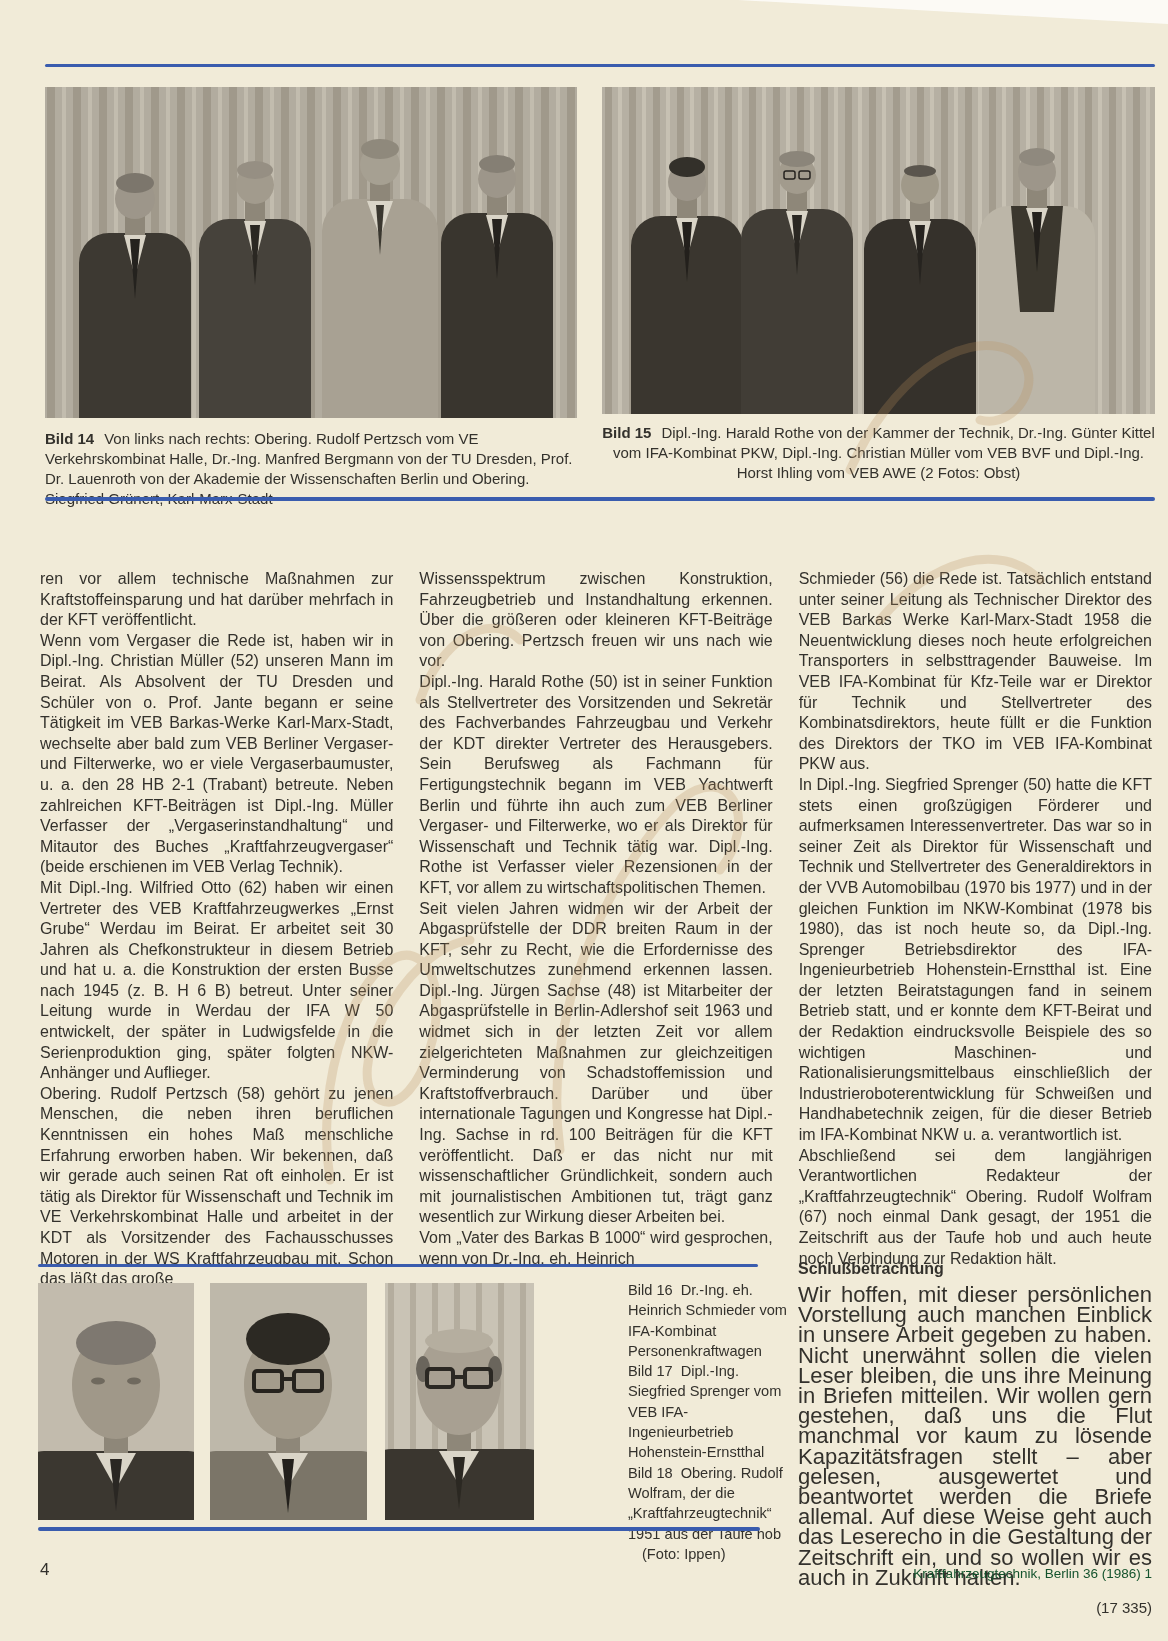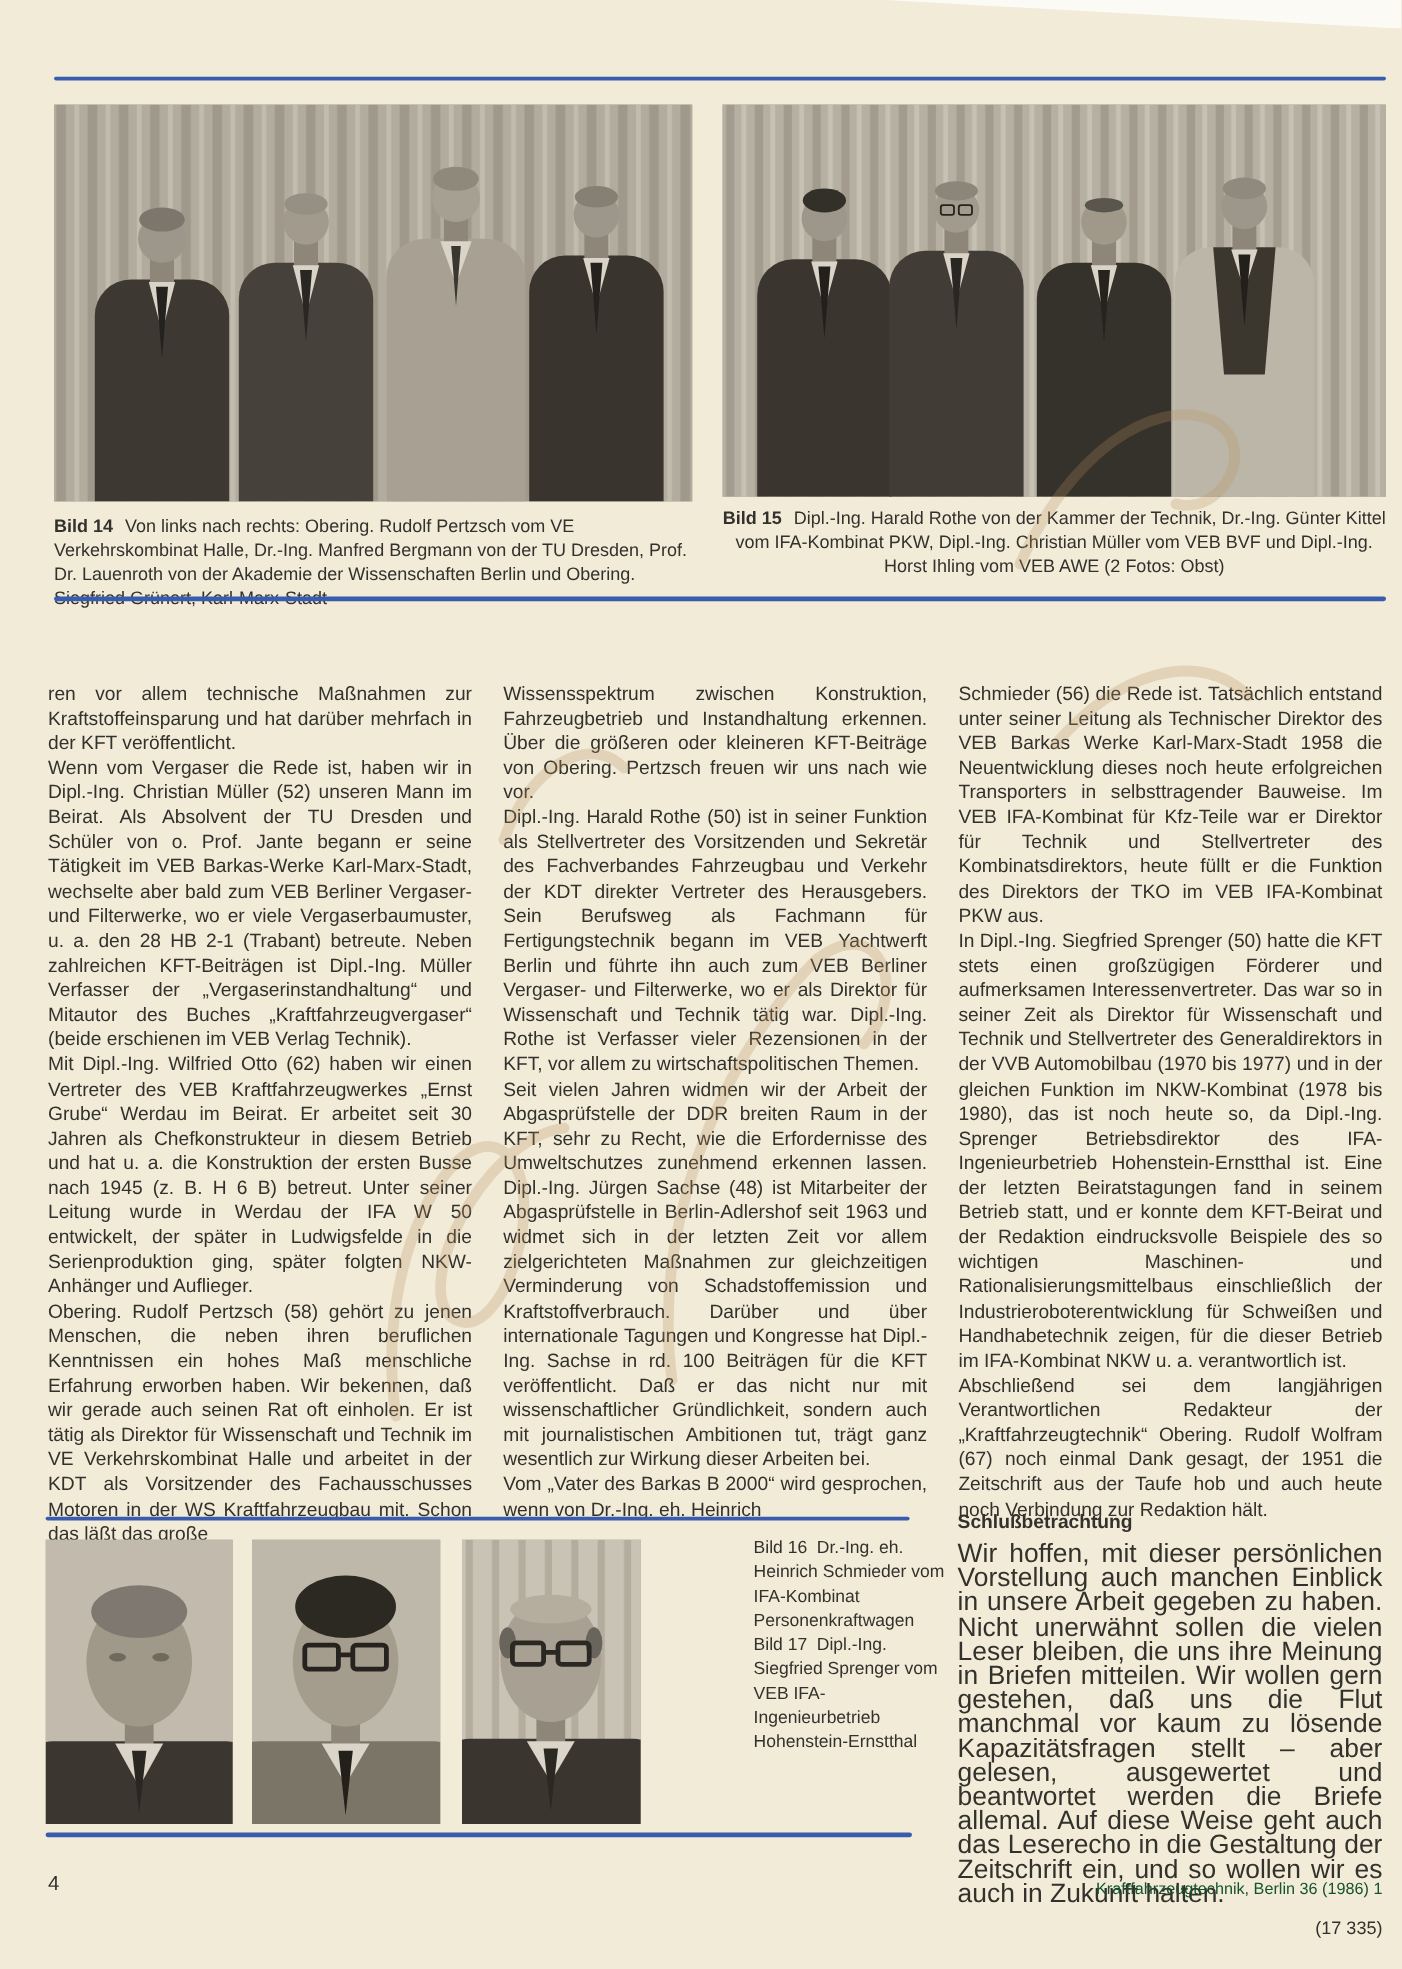--- a/index.html
+++ b/index.html
@@ -161,21 +161,21 @@
   <div class="col">
       <p>ren vor allem technische Maßnahmen zur Kraftstoffeinsparung und hat darüber mehrfach in der KFT veröffentlicht.</p>
       <p>Wenn vom Vergaser die Rede ist, haben wir in Dipl.-Ing. Christian Müller (52) unseren Mann im Beirat. Als Absolvent der TU Dresden und Schüler von o. Prof. Jante begann er seine Tätigkeit im VEB Barkas-Werke Karl-Marx-Stadt, wechselte aber bald zum VEB Berliner Vergaser- und Filterwerke, wo er viele Vergaserbaumuster, u. a. den 28 HB 2-1 (Trabant) betreute. Neben zahlreichen KFT-Beiträgen ist Dipl.-Ing. Müller Verfasser der „Vergaserinstandhaltung“ und Mitautor des Buches „Kraftfahrzeugvergaser“ (beide erschienen im VEB Verlag Technik).</p>
       <p>Mit Dipl.-Ing. Wilfried Otto (62) haben wir einen Vertreter des VEB Kraftfahrzeugwerkes „Ernst Grube“ Werdau im Beirat. Er arbeitet seit 30 Jahren als Chefkonstrukteur in diesem Betrieb und hat u. a. die Konstruktion der ersten Busse nach 1945 (z. B. H 6 B) betreut. Unter seiner Leitung wurde in Werdau der IFA W 50 entwickelt, der später in Ludwigsfelde in die Serienproduktion ging, später folgten NKW-Anhänger und Auflieger.</p>
       <p>Obering. Rudolf Pertzsch (58) gehört zu jenen Menschen, die neben ihren beruflichen Kenntnissen ein hohes Maß menschliche Erfahrung erworben haben. Wir bekennen, daß wir gerade auch seinen Rat oft einholen. Er ist tätig als Direktor für Wissenschaft und Technik im VE Verkehrskombinat Halle und arbeitet in der KDT als Vorsitzender des Fachausschusses Motoren in der WS Kraftfahrzeugbau mit. Schon das läßt das große</p>
     </div>
   <div class="col">
       <p>Wissensspektrum zwischen Konstruktion, Fahrzeugbetrieb und Instandhaltung erkennen. Über die größeren oder kleineren KFT-Beiträge von Obering. Pertzsch freuen wir uns nach wie vor.</p>
       <p>Dipl.-Ing. Harald Rothe (50) ist in seiner Funktion als Stellvertreter des Vorsitzenden und Sekretär des Fachverbandes Fahrzeugbau und Verkehr der KDT direkter Vertreter des Herausgebers. Sein Berufsweg als Fachmann für Fertigungstechnik begann im VEB Yachtwerft Berlin und führte ihn auch zum VEB Berliner Vergaser- und Filterwerke, wo er als Direktor für Wissenschaft und Technik tätig war. Dipl.-Ing. Rothe ist Verfasser vieler Rezensionen in der KFT, vor allem zu wirtschaftspolitischen Themen.</p>
       <p>Seit vielen Jahren widmen wir der Arbeit der Abgasprüfstelle der DDR breiten Raum in der KFT, sehr zu Recht, wie die Erfordernisse des Umweltschutzes zunehmend erkennen lassen. Dipl.-Ing. Jürgen Sachse (48) ist Mitarbeiter der Abgasprüfstelle in Berlin-Adlershof seit 1963 und widmet sich in der letzten Zeit vor allem zielgerichteten Maßnahmen zur gleichzeitigen Verminderung von Schadstoffemission und Kraftstoffverbrauch. Darüber und über internationale Tagungen und Kongresse hat Dipl.-Ing. Sachse in rd. 100 Beiträgen für die KFT veröffentlicht. Daß er das nicht nur mit wissenschaftlicher Gründlichkeit, sondern auch mit journalistischen Ambitionen tut, trägt ganz wesentlich zur Wirkung dieser Arbeiten bei.</p>
-      <p>Vom „Vater des Barkas B 2000“ wird gesprochen, wenn von Dr.-Ing. eh. Heinrich</p>
+      <p>Vom „Vater des Barkas B 1000“ wird gesprochen, wenn von Dr.-Ing. eh. Heinrich</p>
     </div>
   <div class="col">
       <p>Schmieder (56) die Rede ist. Tatsächlich entstand unter seiner Leitung als Technischer Direktor des VEB Barkas Werke Karl-Marx-Stadt 1958 die Neuentwicklung dieses noch heute erfolgreichen Transporters in selbsttragender Bauweise. Im VEB IFA-Kombinat für Kfz-Teile war er Direktor für Technik und Stellvertreter des Kombinatsdirektors, heute füllt er die Funktion des Direktors der TKO im VEB IFA-Kombinat PKW aus.</p>
       <p>In Dipl.-Ing. Siegfried Sprenger (50) hatte die KFT stets einen großzügigen Förderer und aufmerksamen Interessenvertreter. Das war so in seiner Zeit als Direktor für Wissenschaft und Technik und Stellvertreter des Generaldirektors in der VVB Automobilbau (1970 bis 1977) und in der gleichen Funktion im NKW-Kombinat (1978 bis 1980), das ist noch heute so, da Dipl.-Ing. Sprenger Betriebsdirektor des IFA-Ingenieurbetrieb Hohenstein-Ernstthal ist. Eine der letzten Beiratstagungen fand in seinem Betrieb statt, und er konnte dem KFT-Beirat und der Redaktion eindrucksvolle Beispiele des so wichtigen Maschinen- und Rationalisierungsmittelbaus einschließlich der Industrieroboterentwicklung für Schweißen und Handhabetechnik zeigen, für die dieser Betrieb im IFA-Kombinat NKW u. a. verantwortlich ist.</p>
       <p>Abschließend sei dem langjährigen Verantwortlichen Redakteur der „Kraftfahrzeugtechnik“ Obering. Rudolf Wolfram (67) noch einmal Dank gesagt, der 1951 die Zeitschrift aus der Taufe hob und auch heute noch Verbindung zur Redaktion hält.</p>
     </div>
 </div>
 
 <div class="closing">
   <h3>Schlußbetrachtung</h3>
@@ -232,20 +232,21 @@
     <rect x="80" y="86" width="26" height="18" rx="3" fill="none" stroke="#2b2823" stroke-width="4"></rect>
     <line x1="68" y1="94" x2="80" y2="94" stroke="#2b2823" stroke-width="4"></line>
     <polygon points="54,168 94,168 74,202" fill="#dad5c8"></polygon>
     <polygon points="68,174 80,174 74,226" fill="#2b2822"></polygon>
   </svg>
 </div>
 
 <div class="figcaps">
   <p><b>Bild 16</b><span>Dr.-Ing. eh. Heinrich Schmieder vom IFA-Kombinat Personenkraftwagen</span></p>
   <p><b>Bild 17</b><span>Dipl.-Ing. Siegfried Sprenger vom VEB IFA-Ingenieurbetrieb Hohenstein-Ernstthal</span></p>
+  <p><b>Bild 18</b><span>Obering. Rudolf Wolfram, der die „Kraftfahrzeugtechnik“ 1951 aus der Taufe hob</span><span class="credit">(Foto: Ippen)</span></p>
 </div>
 
 <div class="rule rule-4"></div>
 
 <span class="footer-left">4</span>
 <span class="footer-right">Kraftfahrzeugtechnik, Berlin 36 (1986) 1</span>
 
 <svg class="watermark" viewBox="0 0 1168 1641">
   <g fill="none" stroke="#b8905e" stroke-width="9" stroke-linecap="round" opacity="0.26">
     <path d="M 330 1180 C 310 1050 380 930 420 960 C 460 990 420 1120 380 1100 C 340 1080 400 950 470 940"></path>

